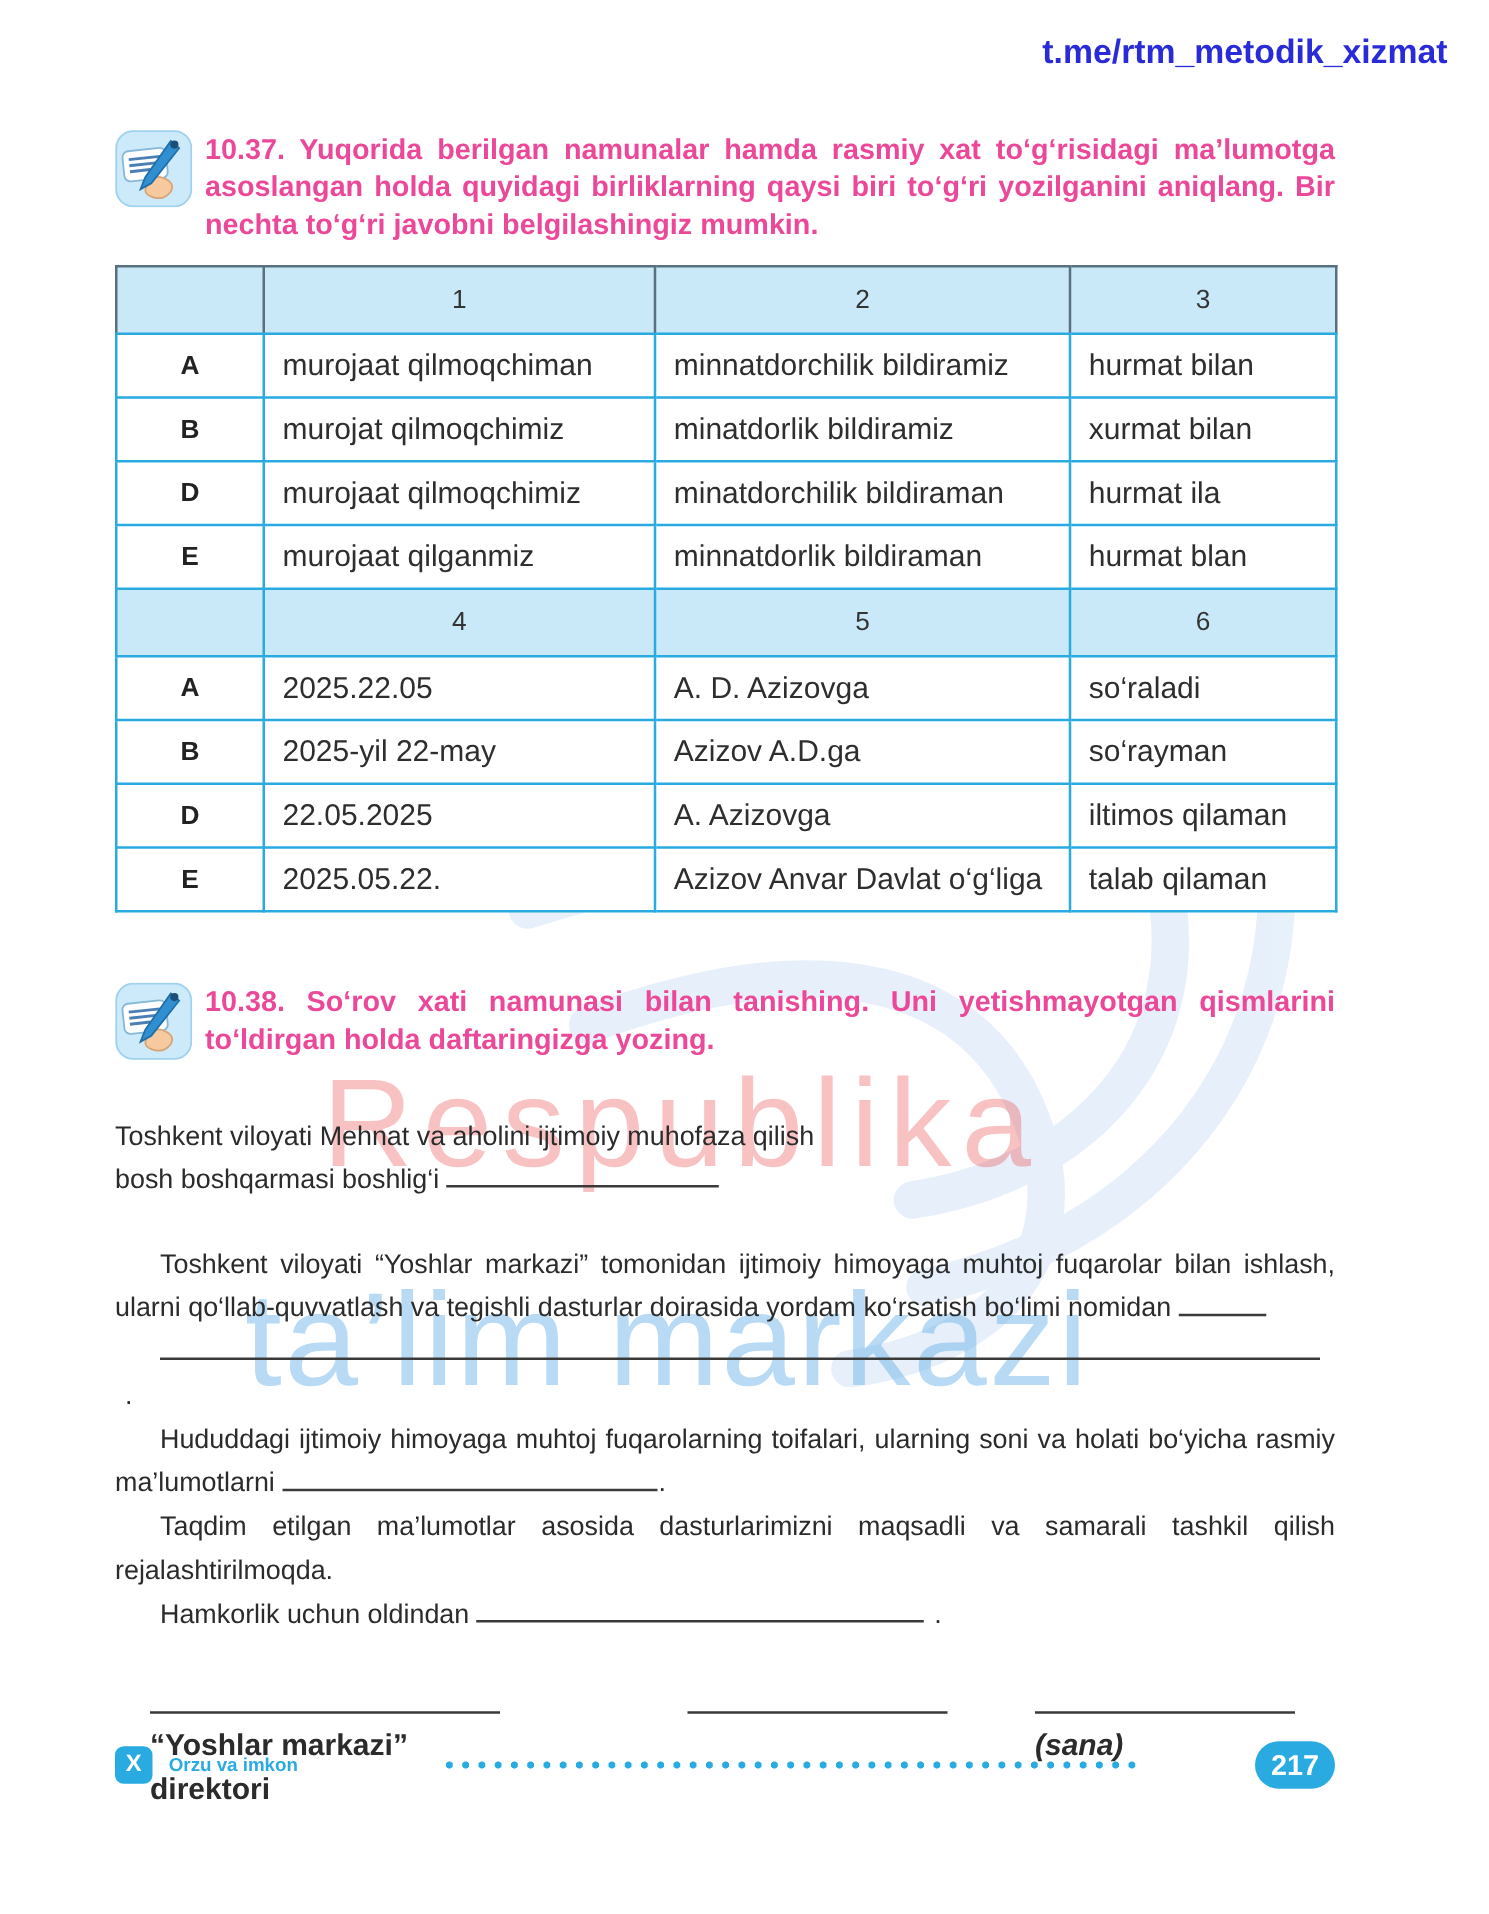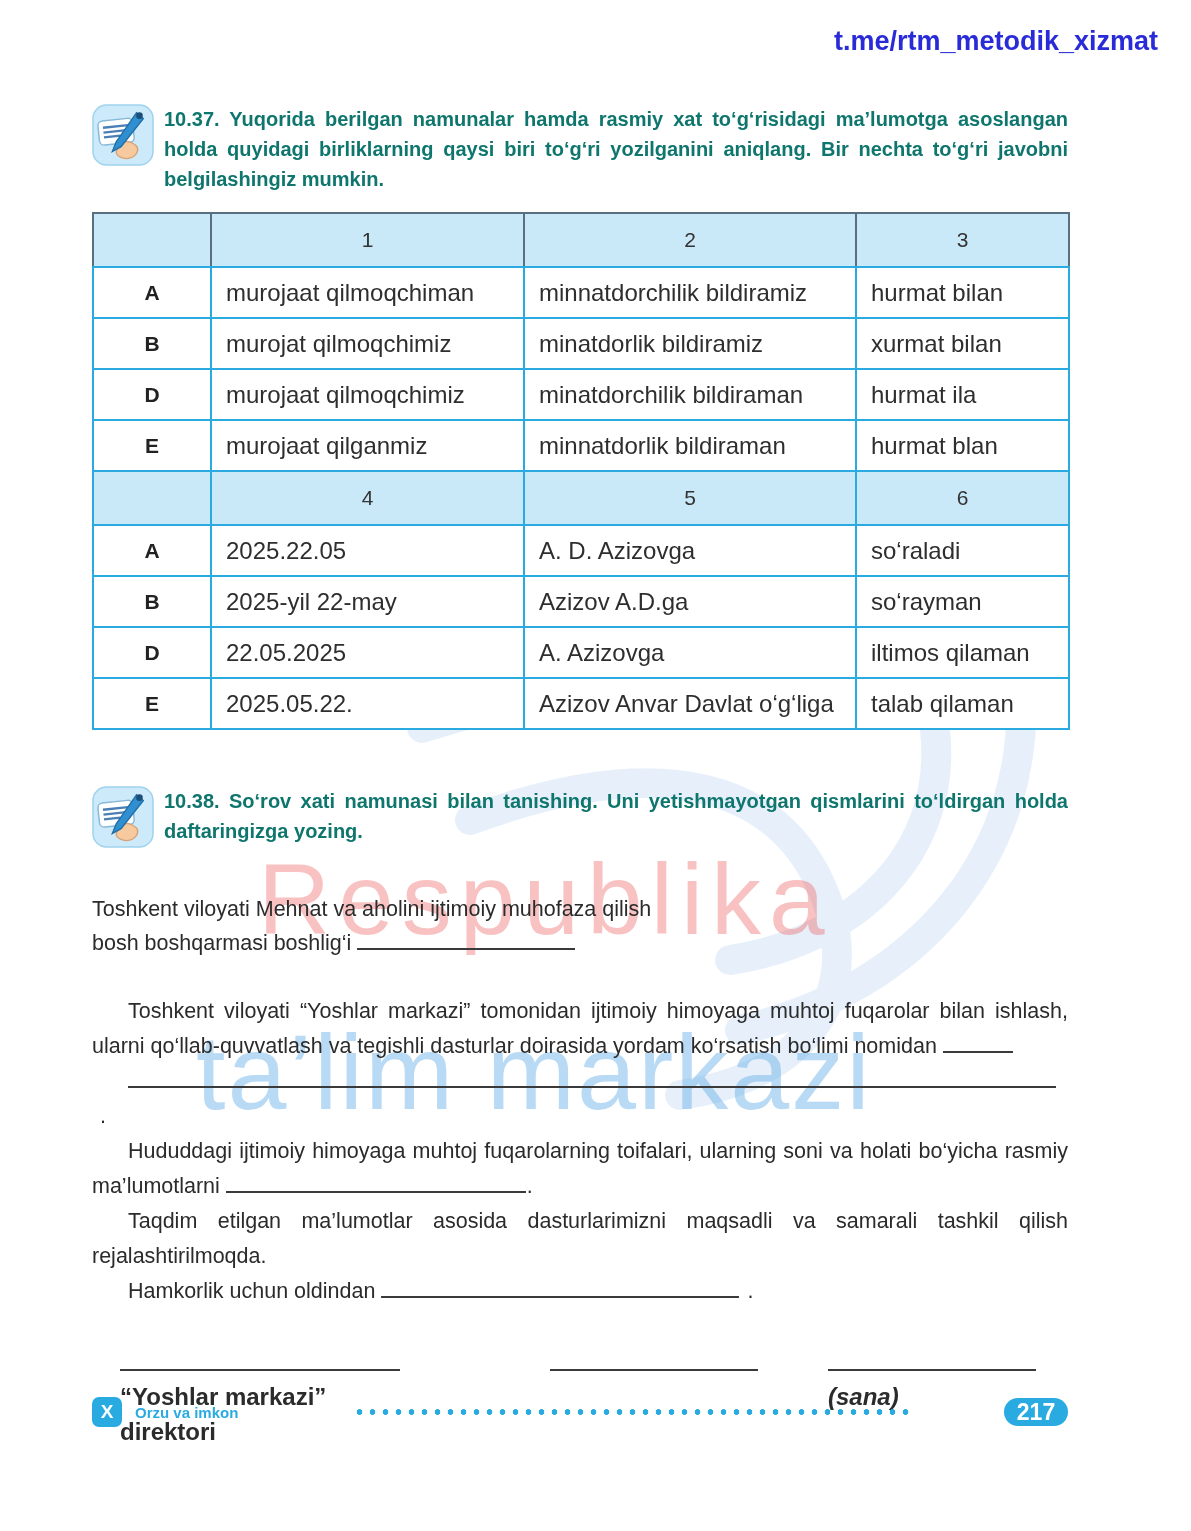--- a/index.html
+++ b/index.html
@@ -20,21 +20,21 @@
 
   
   .tg-link { position:absolute; top:26px; right:33px; z-index:2;
              font-size:27px; font-weight:600; color:#2a2bd8; text-decoration:none;margin-left:28px; }
 
   
   .content { position:absolute; left:92px; top:104px; width:976px; z-index:1; }
 
   .exercise { display:flex; align-items:flex-start; }
   .ex-icon { flex:none; width:62px; height:62px; margin-right:10px; }
-  .ex-text { font-size:20px; line-height:30px; font-weight:bold; color:#0f766e;
+  .ex-text { font-size:23px; line-height:30px; font-weight:bold; color:#ec4899;
              text-align:justify; }
 
   
   table.answers { border-collapse:collapse; table-layout:fixed; width:976px; margin-top:18px; }
   table.answers td {
     border:2px solid #29abe2; font-size:24px; color:#2e2e2e;
     padding:6px 14px; height:51px; background:#ffffff; vertical-align:middle;
   }
   table.answers tr.hdr td {
     background:#c9e8f8; text-align:center; font-size:21px; color:#333; padding:6px 4px; height:54px;
@@ -68,21 +68,21 @@
   
   .footer { position:absolute; left:92px; right:123px; top:1392px; z-index:1;
             display:flex; align-items:center; height:40px; }
   .chapter-badge { flex:none; width:30px; height:30px; border-radius:7px; background:#29abe2;
                    color:#fff; font-weight:bold; font-size:19px; display:flex;
                    align-items:center; justify-content:center; }
   .chapter-title { margin-left:13px; color:#29abe2; font-weight:bold; font-size:15px; white-space:nowrap; }
   .leader { flex:1; height:8px; margin:0 95px 0 115px;
             background-image:radial-gradient(circle, #29abe2 2.6px, rgba(0,0,0,0) 3.1px);
             background-size:13px 8px; background-repeat:repeat-x; background-position:left center; }
-  .page-pill { flex:none; width:64px; height:28px; border-radius:19px; background:#29abe2;
+  .page-pill { flex:none; width:64px; height:38px; border-radius:19px; background:#29abe2;
                color:#fff; font-size:23px; font-weight:bold; display:flex;
                align-items:center; justify-content:center; }
 </style>
 </head>
 <body>
 
 <div class="page">
 
   <div class="wm wm-bird">
     <svg width="740" height="760" viewBox="0 0 740 760">

